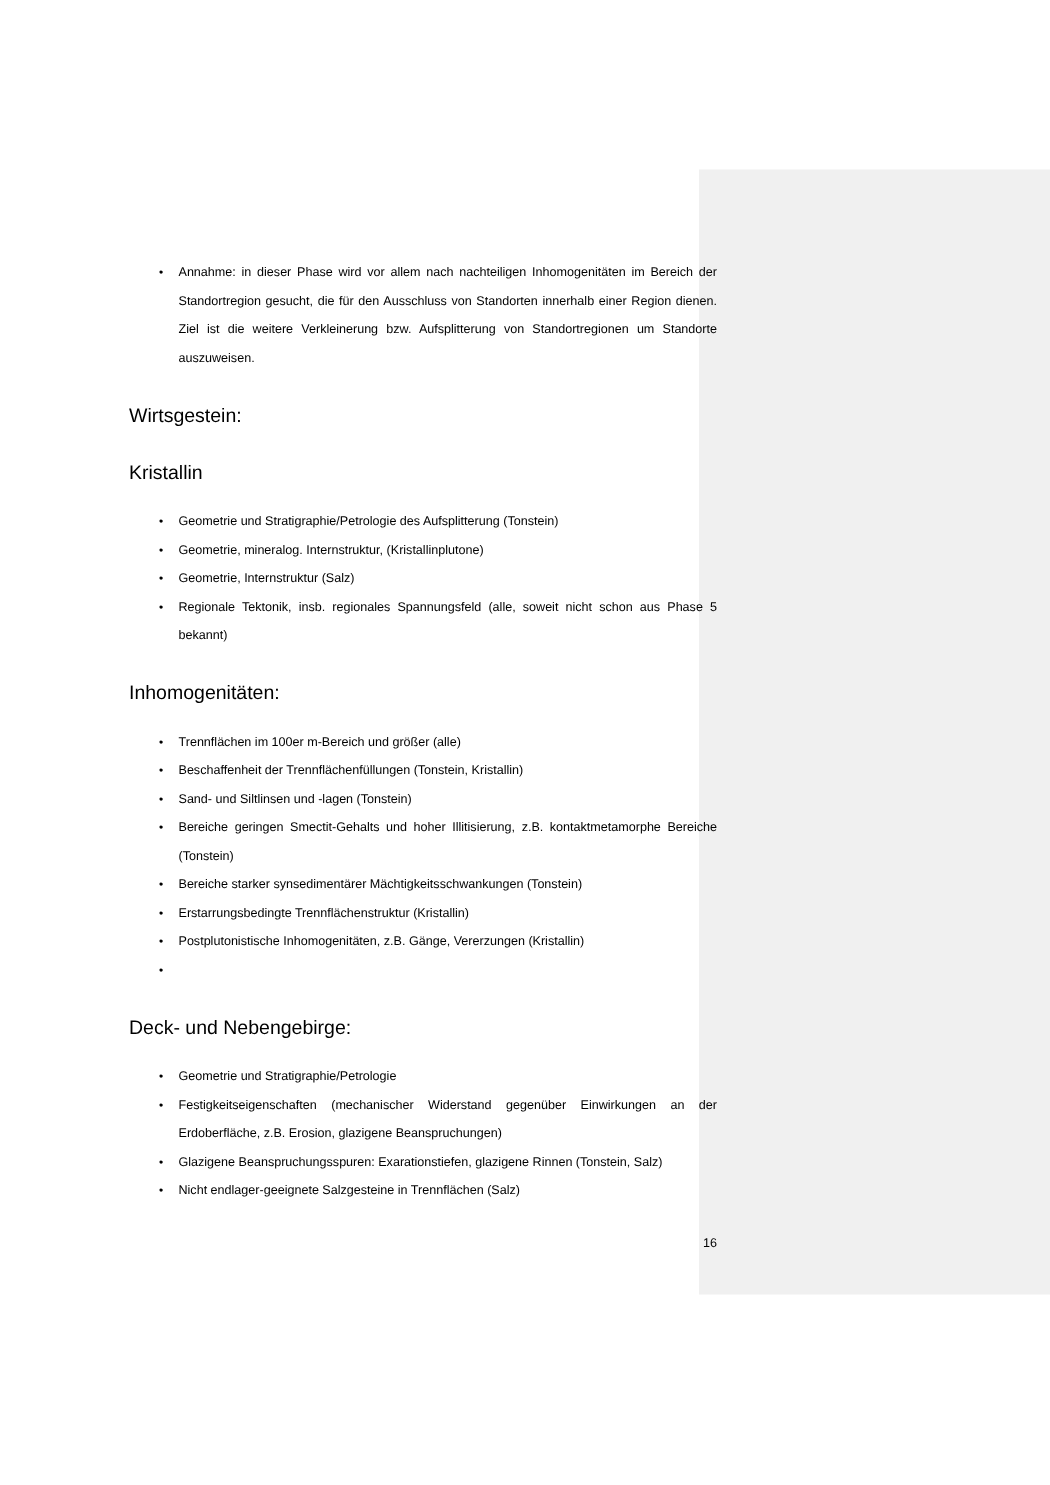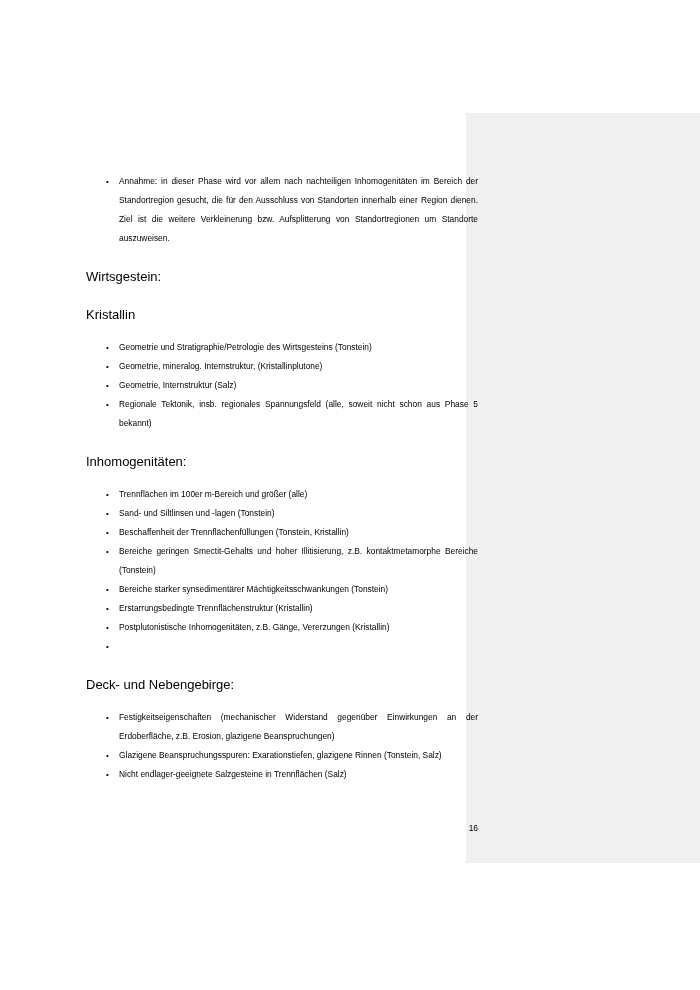--- a/index.html
+++ b/index.html
@@ -108,50 +108,51 @@
 
     <p class="section-label">Wirtsgestein:</p>
 
     <div class="gap-lg"></div>
 
     <p class="section-label">Kristallin</p>
 
     <div class="gap-md"></div>
 
     <ul class="bullets">
-      <li>Geometrie und Stratigraphie/Petrologie des Wirtsgesteins (Tonstein)</li>
+      <li>Geometrie und Stratigraphie/Petrologie des Aufsplitterung (Tonstein)</li>
       <li>Geometrie, mineralog. Internstruktur, (Kristallinplutone)</li>
       <li>Geometrie, Internstruktur (Salz)</li>
       <li>Regionale Tektonik, insb. regionales Spannungsfeld (alle, soweit nicht schon aus Phase 5 bekannt)</li>
     </ul>
 
     <div class="gap-lg"></div>
 
     <p class="section-label">Inhomogenitäten:</p>
 
     <div class="gap-md"></div>
 
     <ul class="bullets">
       <li>Trennflächen im 100er m-Bereich und größer (alle)</li>
+      <li>Beschaffenheit der Trennflächenfüllungen (Tonstein, Kristallin)</li>
       <li>Sand- und Siltlinsen und -lagen (Tonstein)</li>
-      <li>Beschaffenheit der Trennflächenfüllungen (Tonstein, Kristallin)</li>
       <li>Bereiche geringen Smectit-Gehalts und hoher Illitisierung, z.B. kontaktmetamorphe Bereiche (Tonstein)</li>
       <li>Bereiche starker synsedimentärer Mächtigkeitsschwankungen (Tonstein)</li>
       <li>Erstarrungsbedingte Trennflächenstruktur (Kristallin)</li>
       <li>Postplutonistische Inhomogenitäten, z.B. Gänge, Vererzungen (Kristallin)</li>
       <li class="empty-bullet"></li>
     </ul>
 
     <div class="gap-lg"></div>
 
     <p class="section-label">Deck- und Nebengebirge:</p>
 
     <div class="gap-md"></div>
 
     <ul class="bullets">
+      <li>Geometrie und Stratigraphie/Petrologie</li>
       <li>Festigkeitseigenschaften (mechanischer Widerstand gegenüber Einwirkungen an der Erdoberfläche, z.B. Erosion, glazigene Beanspruchungen)</li>
       <li>Glazigene Beanspruchungsspuren: Exarationstiefen, glazigene Rinnen (Tonstein, Salz)</li>
       <li>Nicht endlager-geeignete Salzgesteine in Trennflächen (Salz)</li>
     </ul>
 
     <div class="page-number">16</div>
 
   </div>
 </div>
 

